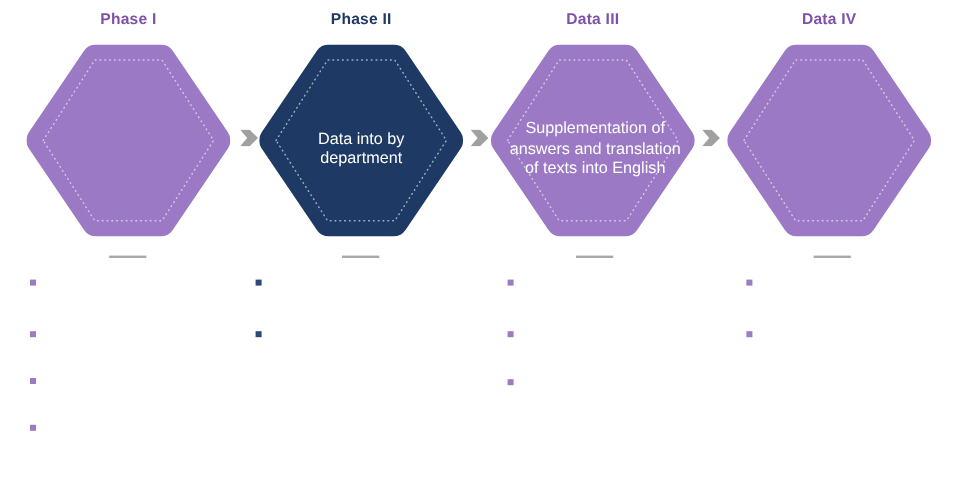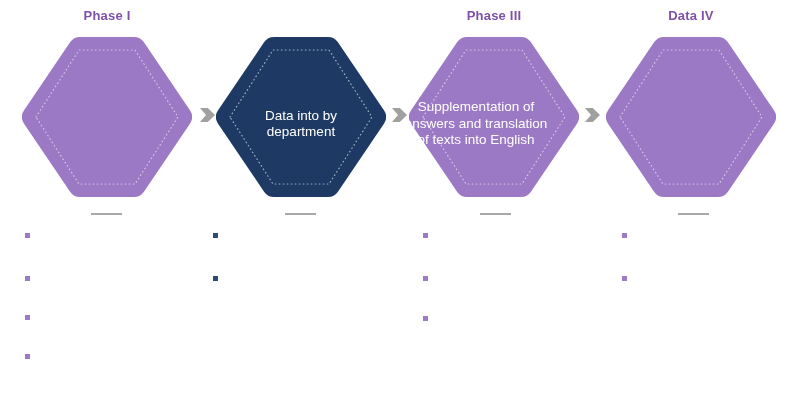--- a/index.html
+++ b/index.html
@@ -43,39 +43,40 @@
     <polygon class="hex-dotted" points="14,80 57,13 113,13 156,80 113,147 57,147"></polygon>
   </svg>
   <div class="dash" style="left: 91px; background-color: rgb(169, 169, 169);"></div>
   <div class="bullet" style="left: 25px; top: 233px; background-color: rgb(157, 123, 196);"></div>
   <div class="bullet" style="left: 25px; top: 276px; background-color: rgb(157, 123, 196);"></div>
   <div class="bullet" style="left: 25px; top: 315px; background-color: rgb(157, 123, 196);"></div>
   <div class="bullet" style="left: 25px; top: 354px; background-color: rgb(157, 123, 196);"></div>
 
   <div class="chevron" style="left: 200px; background-color: rgb(160, 160, 160);"></div>
 
+  <div class="phase-label" style="left: 216px; color: rgb(31, 56, 100);">Phase II</div>
   <svg class="hex-svg" style="left:216px" viewBox="0 0 170 160">
     <polygon points="12,80 58,12 112,12 158,80 112,148 58,148" stroke-width="24" stroke-linejoin="round" style="fill: rgb(30, 58, 100); stroke: rgb(30, 58, 100);"></polygon>
     <polygon class="hex-dotted" points="14,80 57,13 113,13 156,80 113,147 57,147"></polygon>
   </svg>
   <div class="hex-text-wrap" style="left:216px">
     <div class="hex-text" style="width:112px">Data into by department</div>
   </div>
   <div class="dash" style="left: 285px; background-color: rgb(169, 169, 169);"></div>
   <div class="bullet" style="left: 213px; top: 233px; background-color: rgb(43, 74, 117);"></div>
   <div class="bullet" style="left: 213px; top: 276px; background-color: rgb(43, 74, 117);"></div>
 
   <div class="chevron" style="left: 392px; background-color: rgb(160, 160, 160);"></div>
 
-  <div class="phase-label" style="left: 409px; color: rgb(126, 80, 168);">Phase III</div>
+  <div class="phase-label" style="left: 409px; color: rgb(126, 80, 168);">Data III</div>
   <svg class="hex-svg" style="left:409px" viewBox="0 0 170 160">
     <polygon points="12,80 58,12 112,12 158,80 112,148 58,148" stroke-width="24" stroke-linejoin="round" style="fill: rgb(155, 121, 196); stroke: rgb(155, 121, 196);"></polygon>
     <polygon class="hex-dotted" points="14,80 57,13 113,13 156,80 113,147 57,147"></polygon>
   </svg>
-  <div class="hex-text-wrap" style="left:391px">
+  <div class="hex-text-wrap" style="left:411px">
     <div class="hex-text" style="width:152px">Supplementation of answers and translation of texts into English</div>
   </div>
   <div class="dash" style="left: 480px; background-color: rgb(169, 169, 169);"></div>
   <div class="bullet" style="left: 423px; top: 233px; background-color: rgb(157, 123, 196);"></div>
   <div class="bullet" style="left: 423px; top: 276px; background-color: rgb(157, 123, 196);"></div>
   <div class="bullet" style="left: 423px; top: 316px; background-color: rgb(157, 123, 196);"></div>
 
   <div class="chevron" style="left: 585px; background-color: rgb(160, 160, 160);"></div>
 
   <div class="phase-label" style="left: 606px; color: rgb(126, 80, 168);">Data IV</div>

